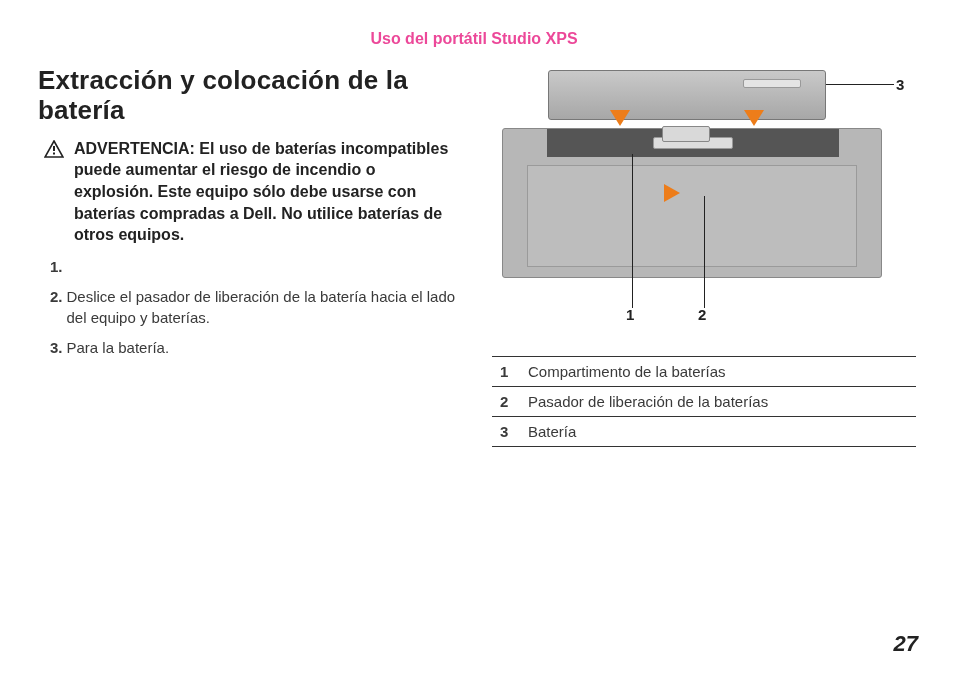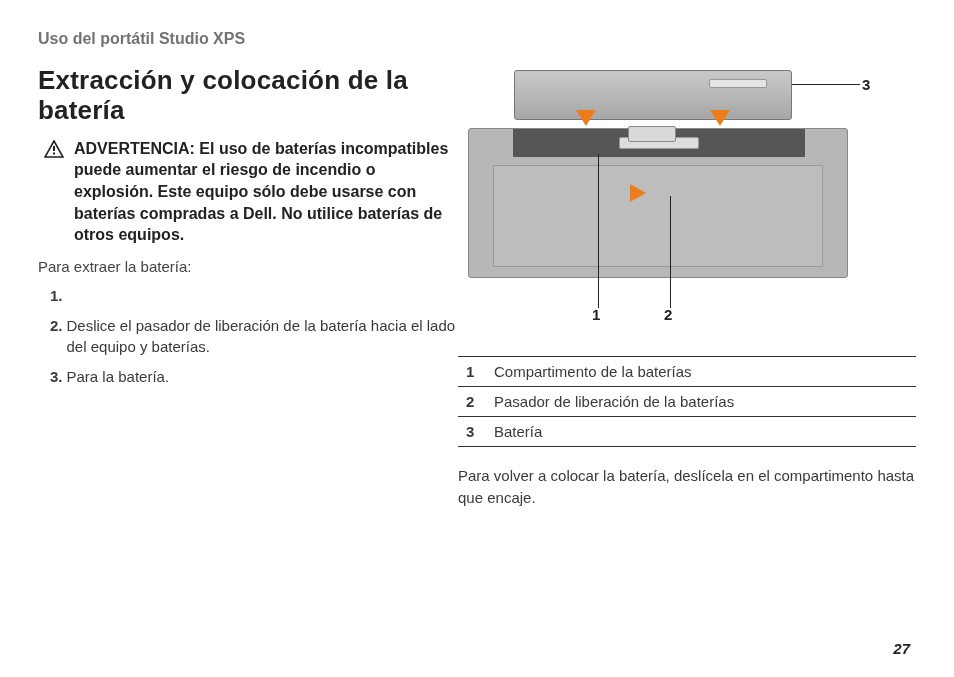--- a/index.html
+++ b/index.html
@@ -6,29 +6,30 @@
   body {
     width: 954px;
     height: 677px;
     background: #fff;
     font-family: Arial, Helvetica, sans-serif;
     color: #222;
     position: relative;
     padding: 30px 38px 20px 38px;
   }
   .header-title {
-    text-align: left;
-    font-weight: bold;
-    color: #737373;
+    text-align: center;
+    font-weight: bold;
+    color: #ec4899;
     font-size: 16px;
     margin-bottom: 18px;
     padding-right: 6px;
   }
   .columns {
     display: flex;
+    gap: 34px;
   }
   .col-left { width: 420px; }
   .col-right { flex: 1; }
   h1.section-title {
     font-size: 26px;
     font-weight: bold;
     line-height: 1.15;
     color: #222;
     margin-bottom: 12px;
     letter-spacing: 0.2px;
@@ -133,24 +134,24 @@
   table.legend tr:last-child td { border-bottom: none; }
   table.legend td.num { font-weight: bold; width: 28px; }
   .after-text {
     font-size: 15px;
     color: #3a3a3a;
     line-height: 1.45;
   }
   .page-num {
     position: absolute;
     bottom: 20px;
-    right: 44px;
+    right: 36px;
     font-weight: bold;
     font-style: italic;
-    font-size: 15px;
+    font-size: 22px;
     text-align: right;
   }
 </style>
 </head>
 <body>
 
 <div class="header-title">Uso del portátil Studio XPS</div>
 
 <div class="columns">
 
@@ -162,21 +163,20 @@
         <svg width="20" height="18" viewBox="0 0 20 18">
           <polygon points="10,1 19,17 1,17" fill="none" stroke="#222" stroke-width="1.6"></polygon>
           <rect x="9" y="6" width="2" height="5" fill="#222"></rect>
           <rect x="9" y="12.5" width="2" height="2" fill="#222"></rect>
         </svg>
       </span>
       <span class="warning-text">ADVERTENCIA: El uso de baterías incompatibles puede aumentar el riesgo de incendio o explosión. Este equipo sólo debe usarse con baterías compradas a Dell. No utilice baterías de otros equipos.</span>
     </div>
 
 
-    <p class="intro">Para extraer la batería:</p>
 
     <ol class="steps">
       <li>
           <span class="num">1.</span>
         </li>
       <li>
           <span class="num">2.</span>
           <span>Deslice el pasador de liberación de la batería hacia el lado del equipo y baterías.</span>
         </li>
       <li>
@@ -218,17 +218,16 @@
         <td class="num">2</td>
         <td>Pasador de liberación de la baterías</td>
       </tr>
       <tr>
         <td class="num">3</td>
         <td>Batería</td>
       </tr>
     </tbody>
       </table>
 
-    <p class="after-text">Para volver a colocar la batería, deslícela en el compartimento hasta que encaje.</p>
   </div>
 </div>
 
 <div class="page-num">27</div>
 
 </body></html>

